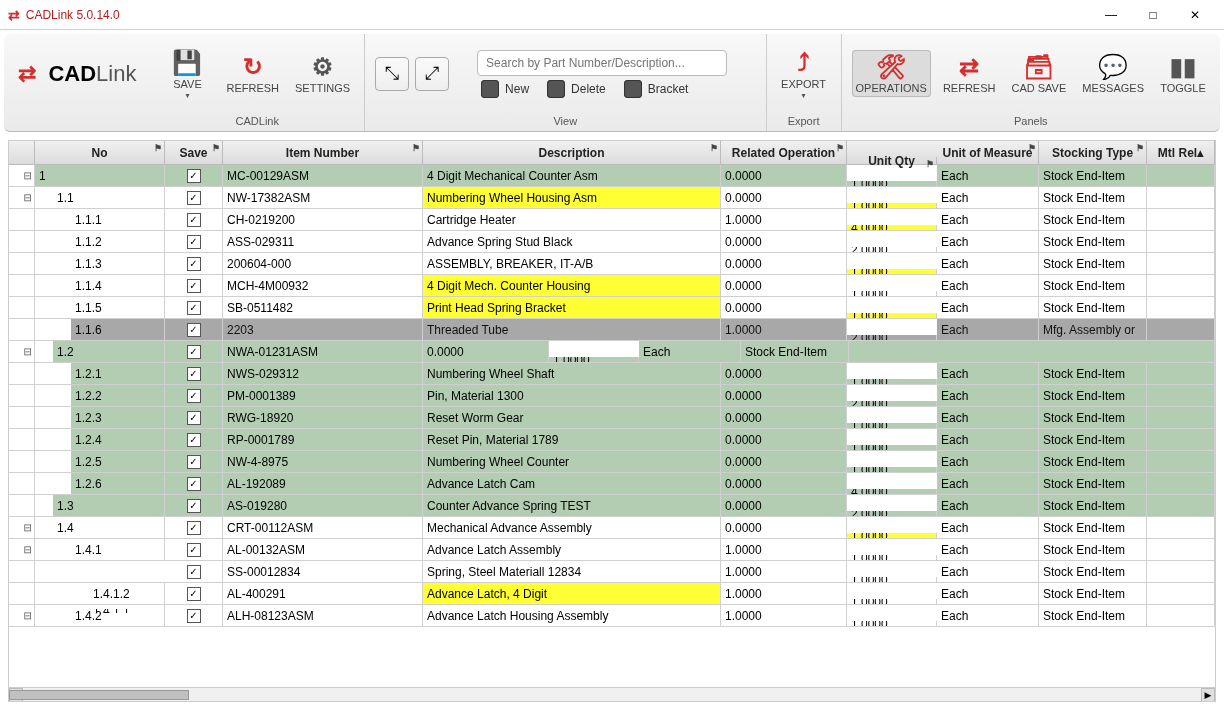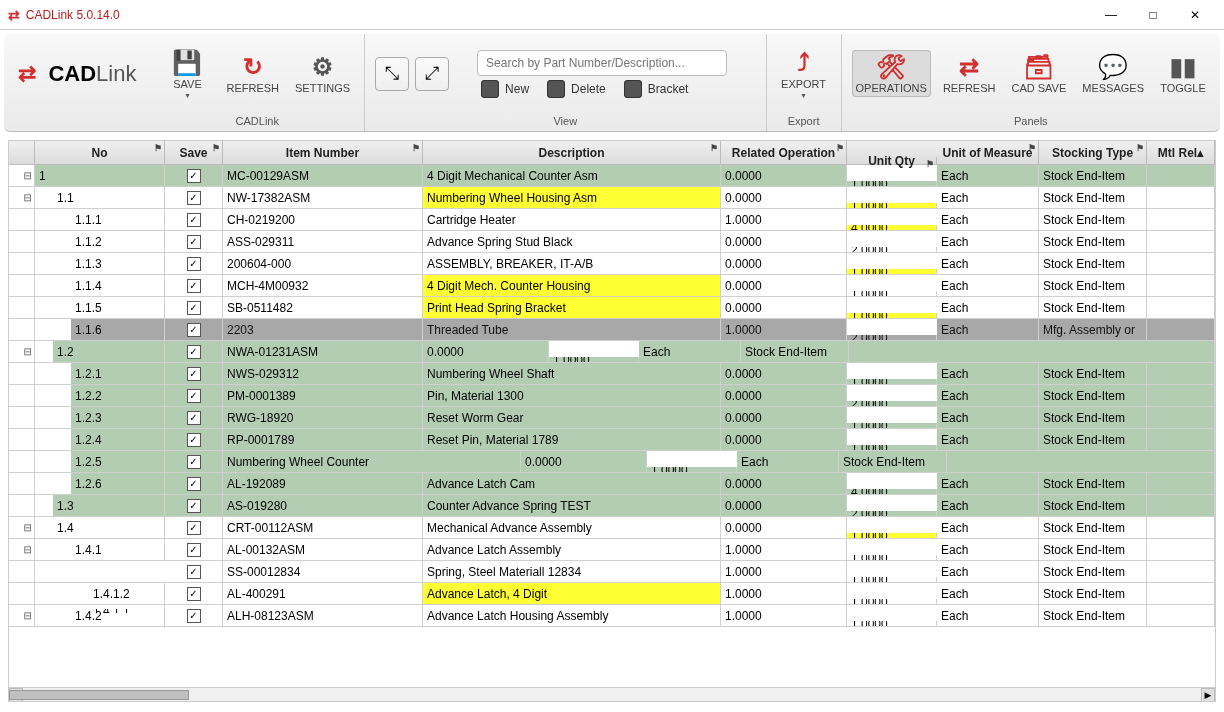--- a/index.html
+++ b/index.html
@@ -428,20 +428,21 @@
         <div class="cell w-mtl bg-green"></div>
       </div>
       <div class="row">
         <div class="tree-cell" style="padding-left: 12px;"></div>
         <div class="cell w-no no-cell" style="background: linear-gradient(to right, rgb(255, 255, 255) 36px, transparent 36px) rgb(179, 205, 179); padding-left: 40px;">
           <span class="no-text">1.2.5</span>
         </div>
         <div class="cell w-save bg-green" style="justify-content: center;">
           <span class="chk">✓</span>
         </div>
+        <div class="cell w-item bg-green">NW-4-8975</div>
         <div class="cell w-desc bg-green">Numbering Wheel Counter</div>
         <div class="cell w-relop bg-green">0.0000</div>
         <div class="cell w-qty bg-green">1.0000</div>
         <div class="cell w-uom bg-green">Each</div>
         <div class="cell w-stock bg-green">Stock End-Item</div>
         <div class="cell w-mtl bg-green"></div>
       </div>
       <div class="row">
         <div class="tree-cell" style="padding-left: 12px;"></div>
         <div class="cell w-no no-cell" style="background: linear-gradient(to right, rgb(255, 255, 255) 36px, transparent 36px) rgb(179, 205, 179); padding-left: 40px;">

